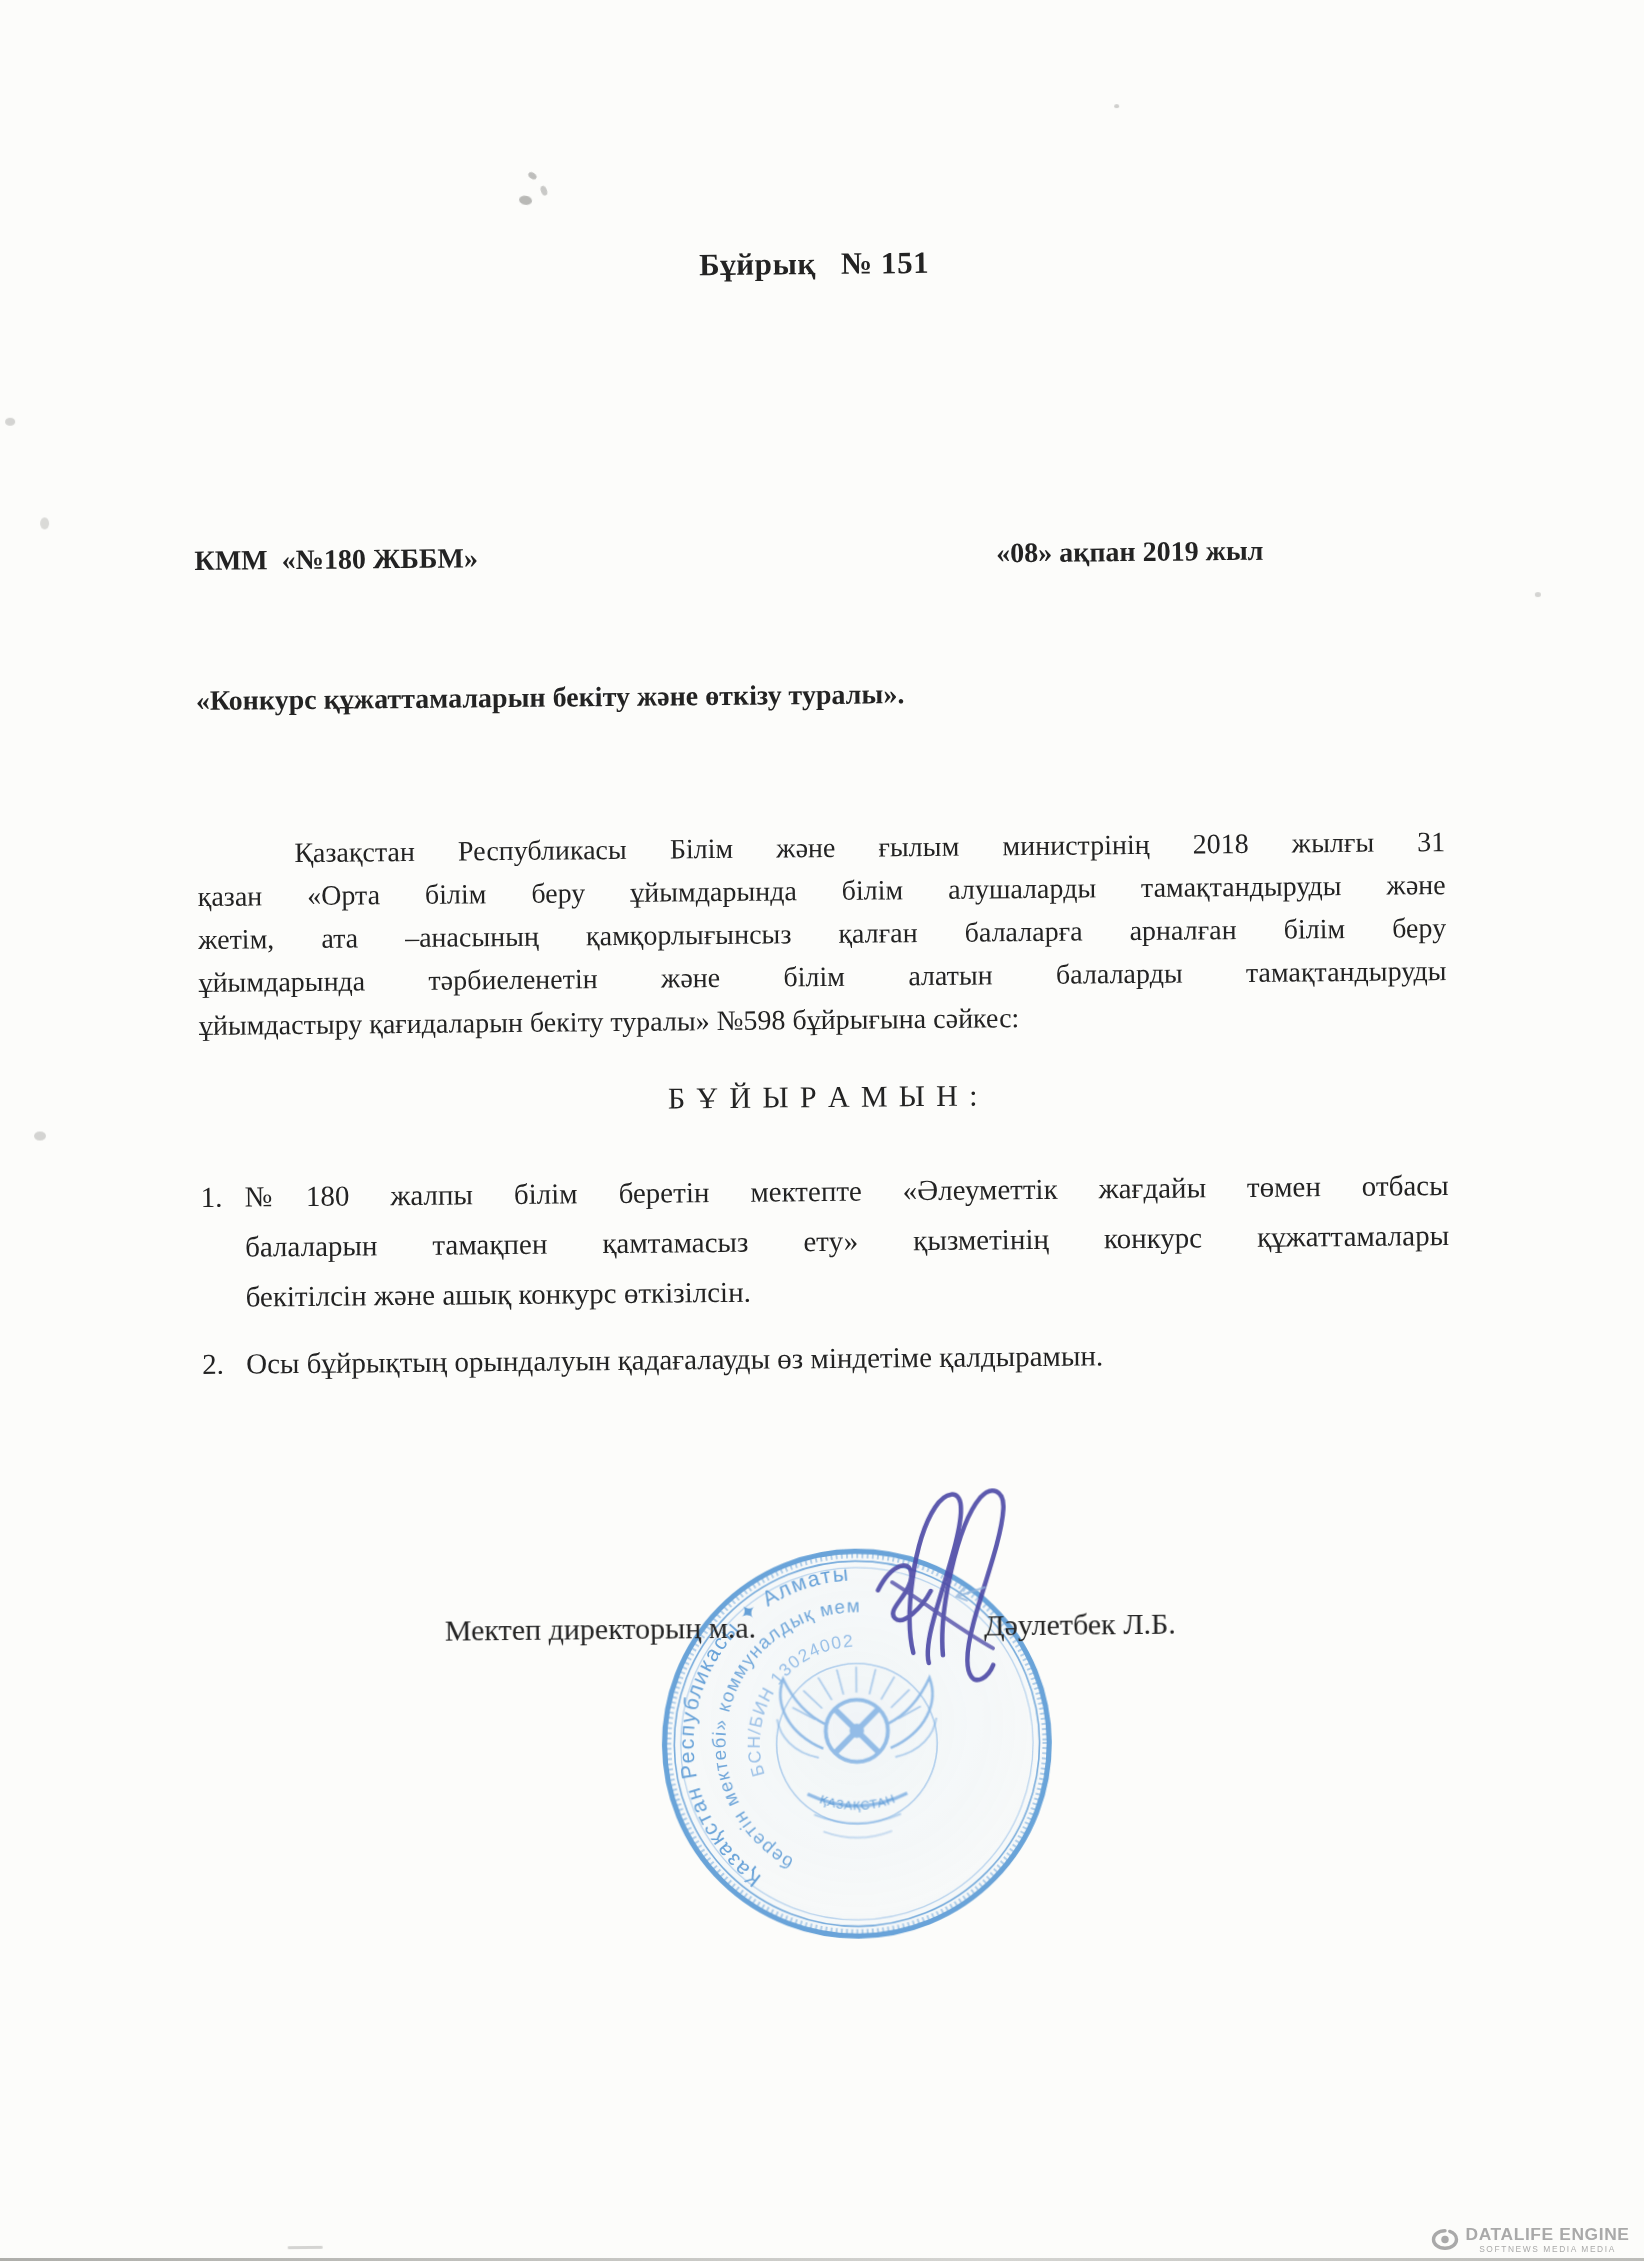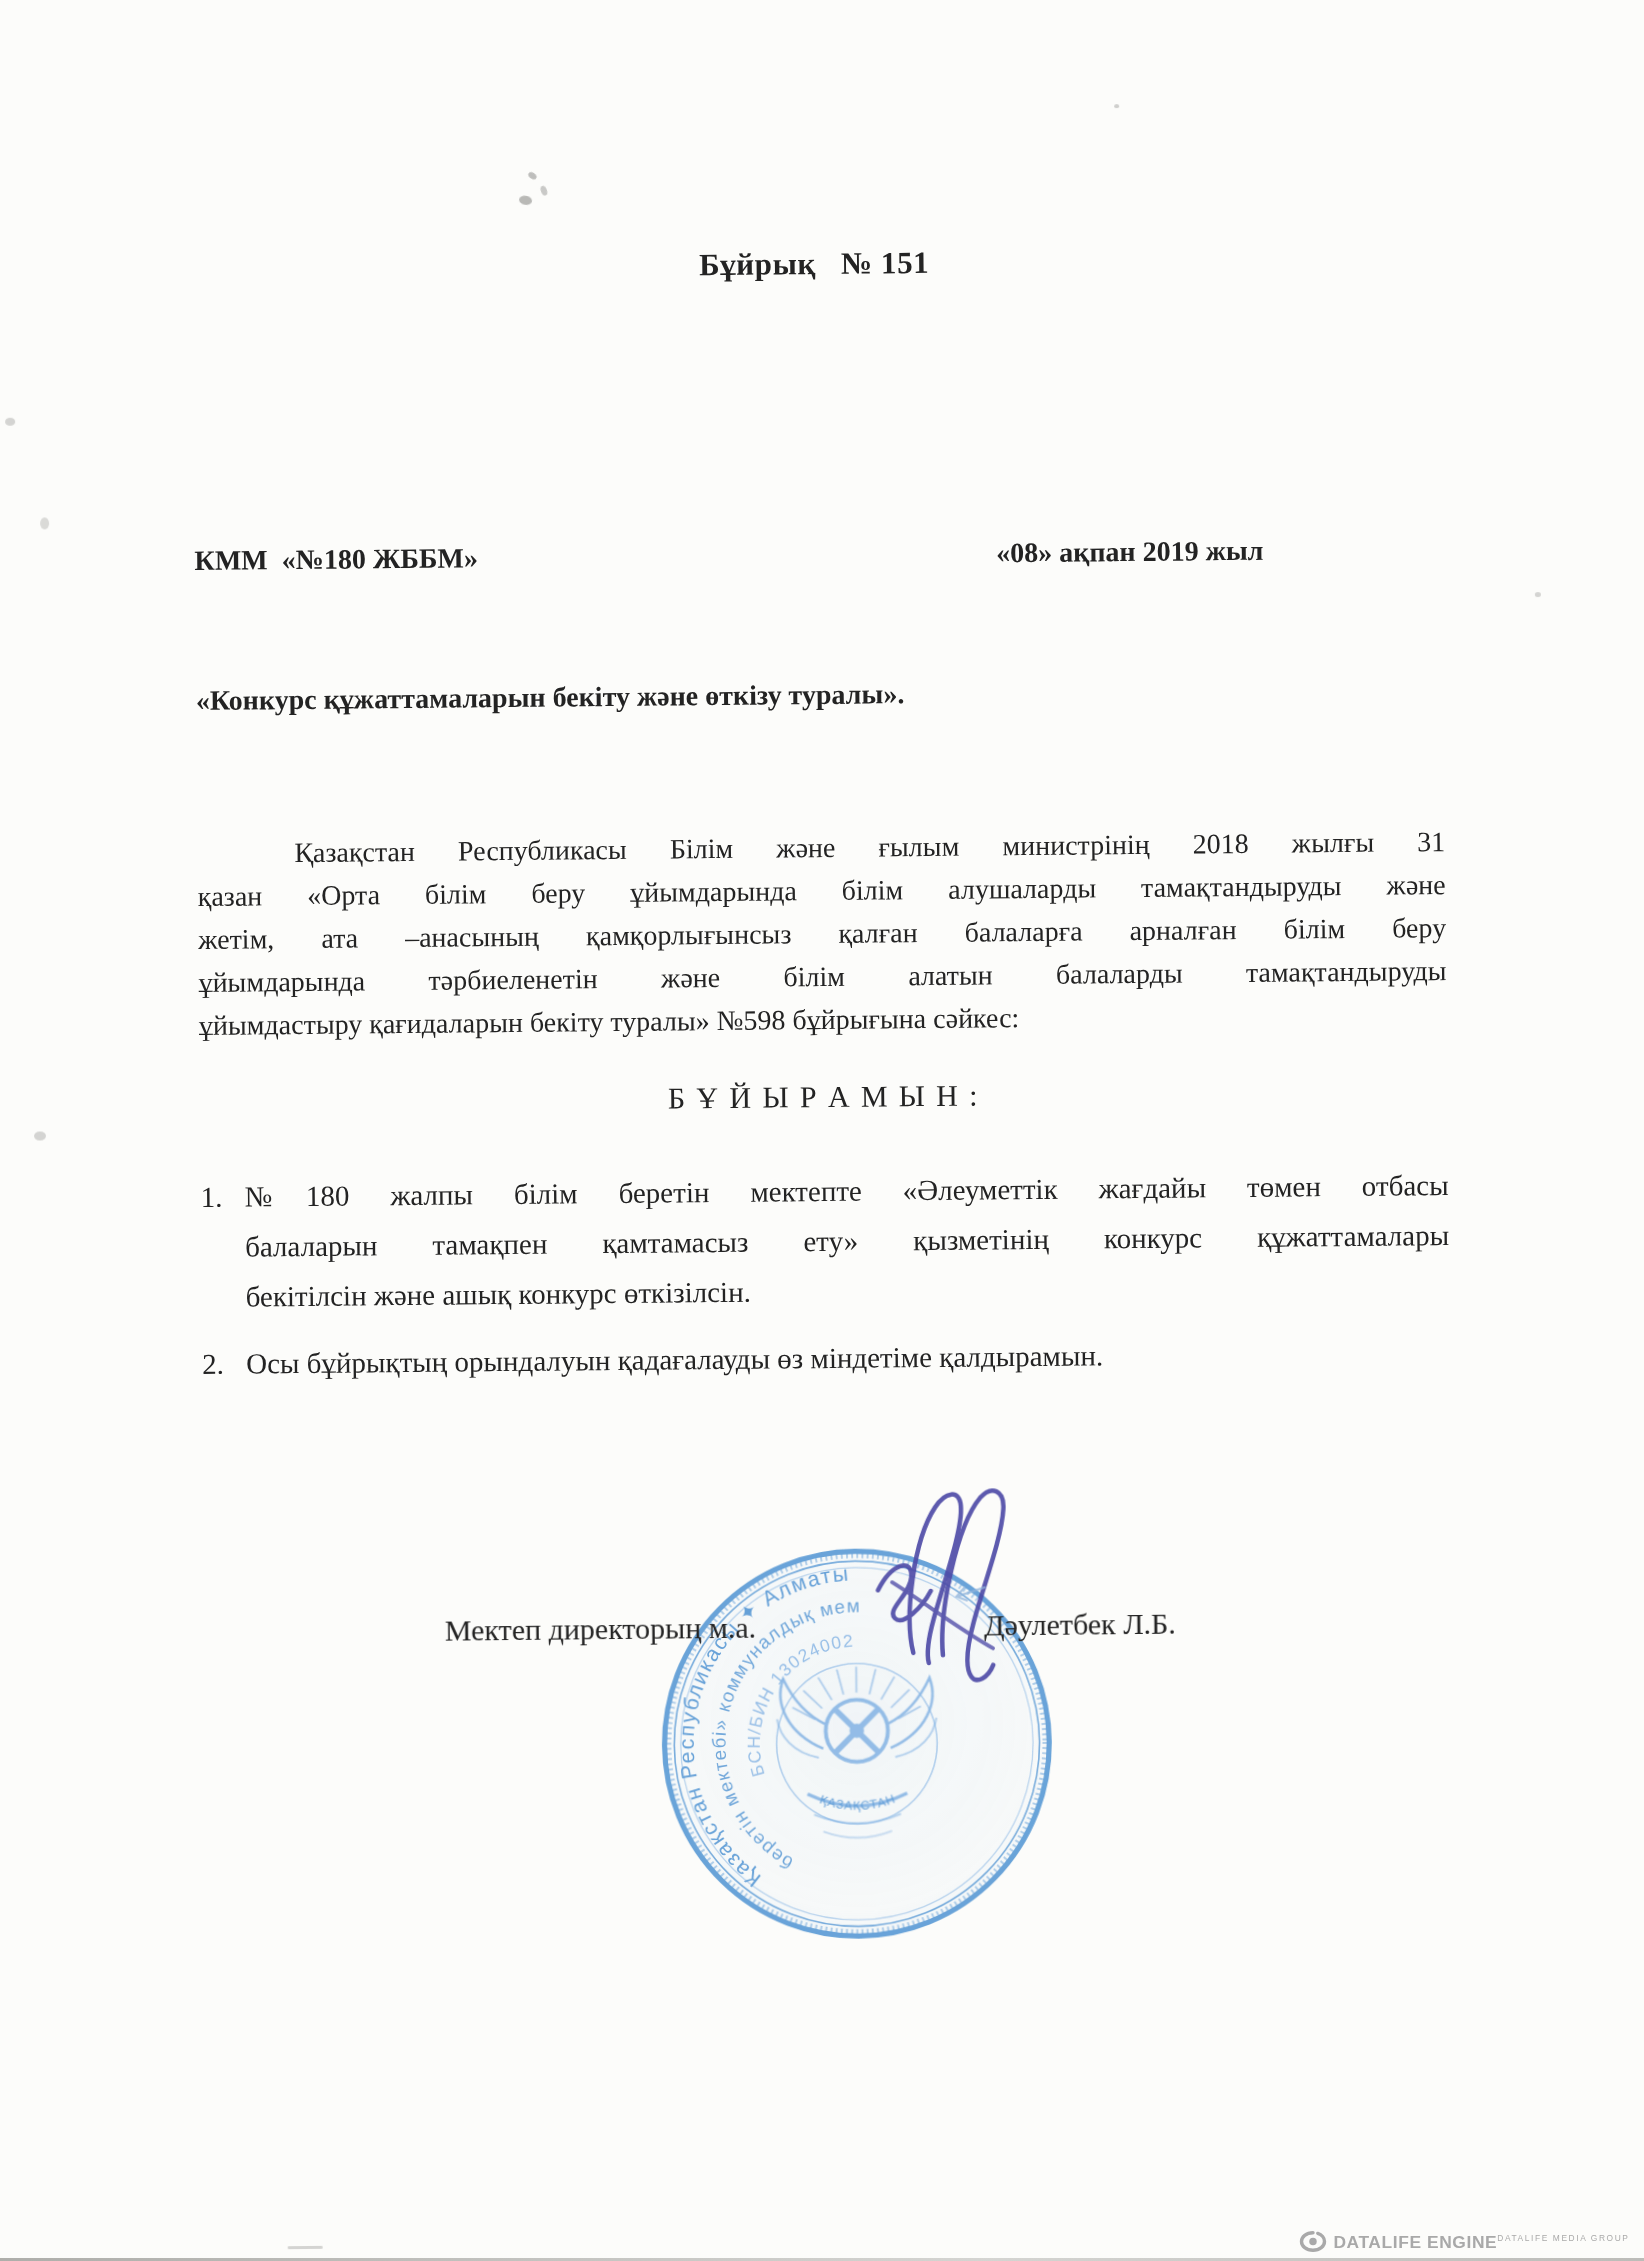--- a/index.html
+++ b/index.html
@@ -64,21 +64,21 @@
   .speck.s3{left:528px;top:193px;width:13px;height:9px;transform:rotate(10deg);opacity:.6;}
   .speck.s4{left:11.6px;top:410px;width:10.3px;height:7.7px;opacity:.35;}
   .speck.s5{left:46px;top:510px;width:9px;height:11.6px;opacity:.3;}
   .speck.s6{left:34px;top:1124px;width:11.6px;height:9px;opacity:.35;}
   .speck.s7{left:1124px;top:107px;width:5.2px;height:3.9px;opacity:.4;}
   .speck.s8{left:1540px;top:599px;width:5.8px;height:4.5px;opacity:.35;}
   .speck.s9{left:277px;top:2241px;width:35px;height:2.6px;border-radius:1.3px;opacity:.35;filter:blur(0.4px);}
 
   .watermark{position:absolute;right:15.5px;bottom:7.7px;display:flex;align-items:center;gap:6.4px;
              color:var(--watermark);z-index:5;font-family:"Liberation Sans","DejaVu Sans",sans-serif;}
-  .watermark .wm-text{display:flex;flex-direction:row;line-height:1.05;}
+  .watermark .wm-text{display:flex;flex-direction:column;line-height:1.05;align-items:center;}
   .wm-title{font-size:17.4px;font-weight:bold;letter-spacing:0.6px;}
   .wm-subtitle{font-size:8.4px;letter-spacing:1.6px;margin-top:1.3px;}
 </style>
 </head>
 <body>
 
 <div class="page">
 
   <div class="scan-rotate">
 
@@ -217,19 +217,19 @@
 
   <div class="watermark">
     <svg width="28" height="23" viewBox="0 0 40 34">
       <g fill="none" stroke="#a9a9a9">
         <path d="M 20,4 C 10,4 3,10 3,17 C 3,24 10,30 20,30 C 30,30 37,24 37,17 C 37,12 33,7 27,5" stroke-width="5" stroke-linecap="round"></path>
         <circle cx="20" cy="17" r="5.5" fill="#a9a9a9" stroke="none"></circle>
       </g>
     </svg>
     <div class="wm-text">
       <span class="wm-title">DATALIFE ENGINE</span>
-      <span class="wm-subtitle">DATALIFE MEDIA GROUP</span>
+      <span class="wm-subtitle">SOFTNEWS MEDIA MEDIA</span>
     </div>
   </div>
 
   <div class="page-edge-bottom"></div>
 </div>
 
 
 </body></html>

